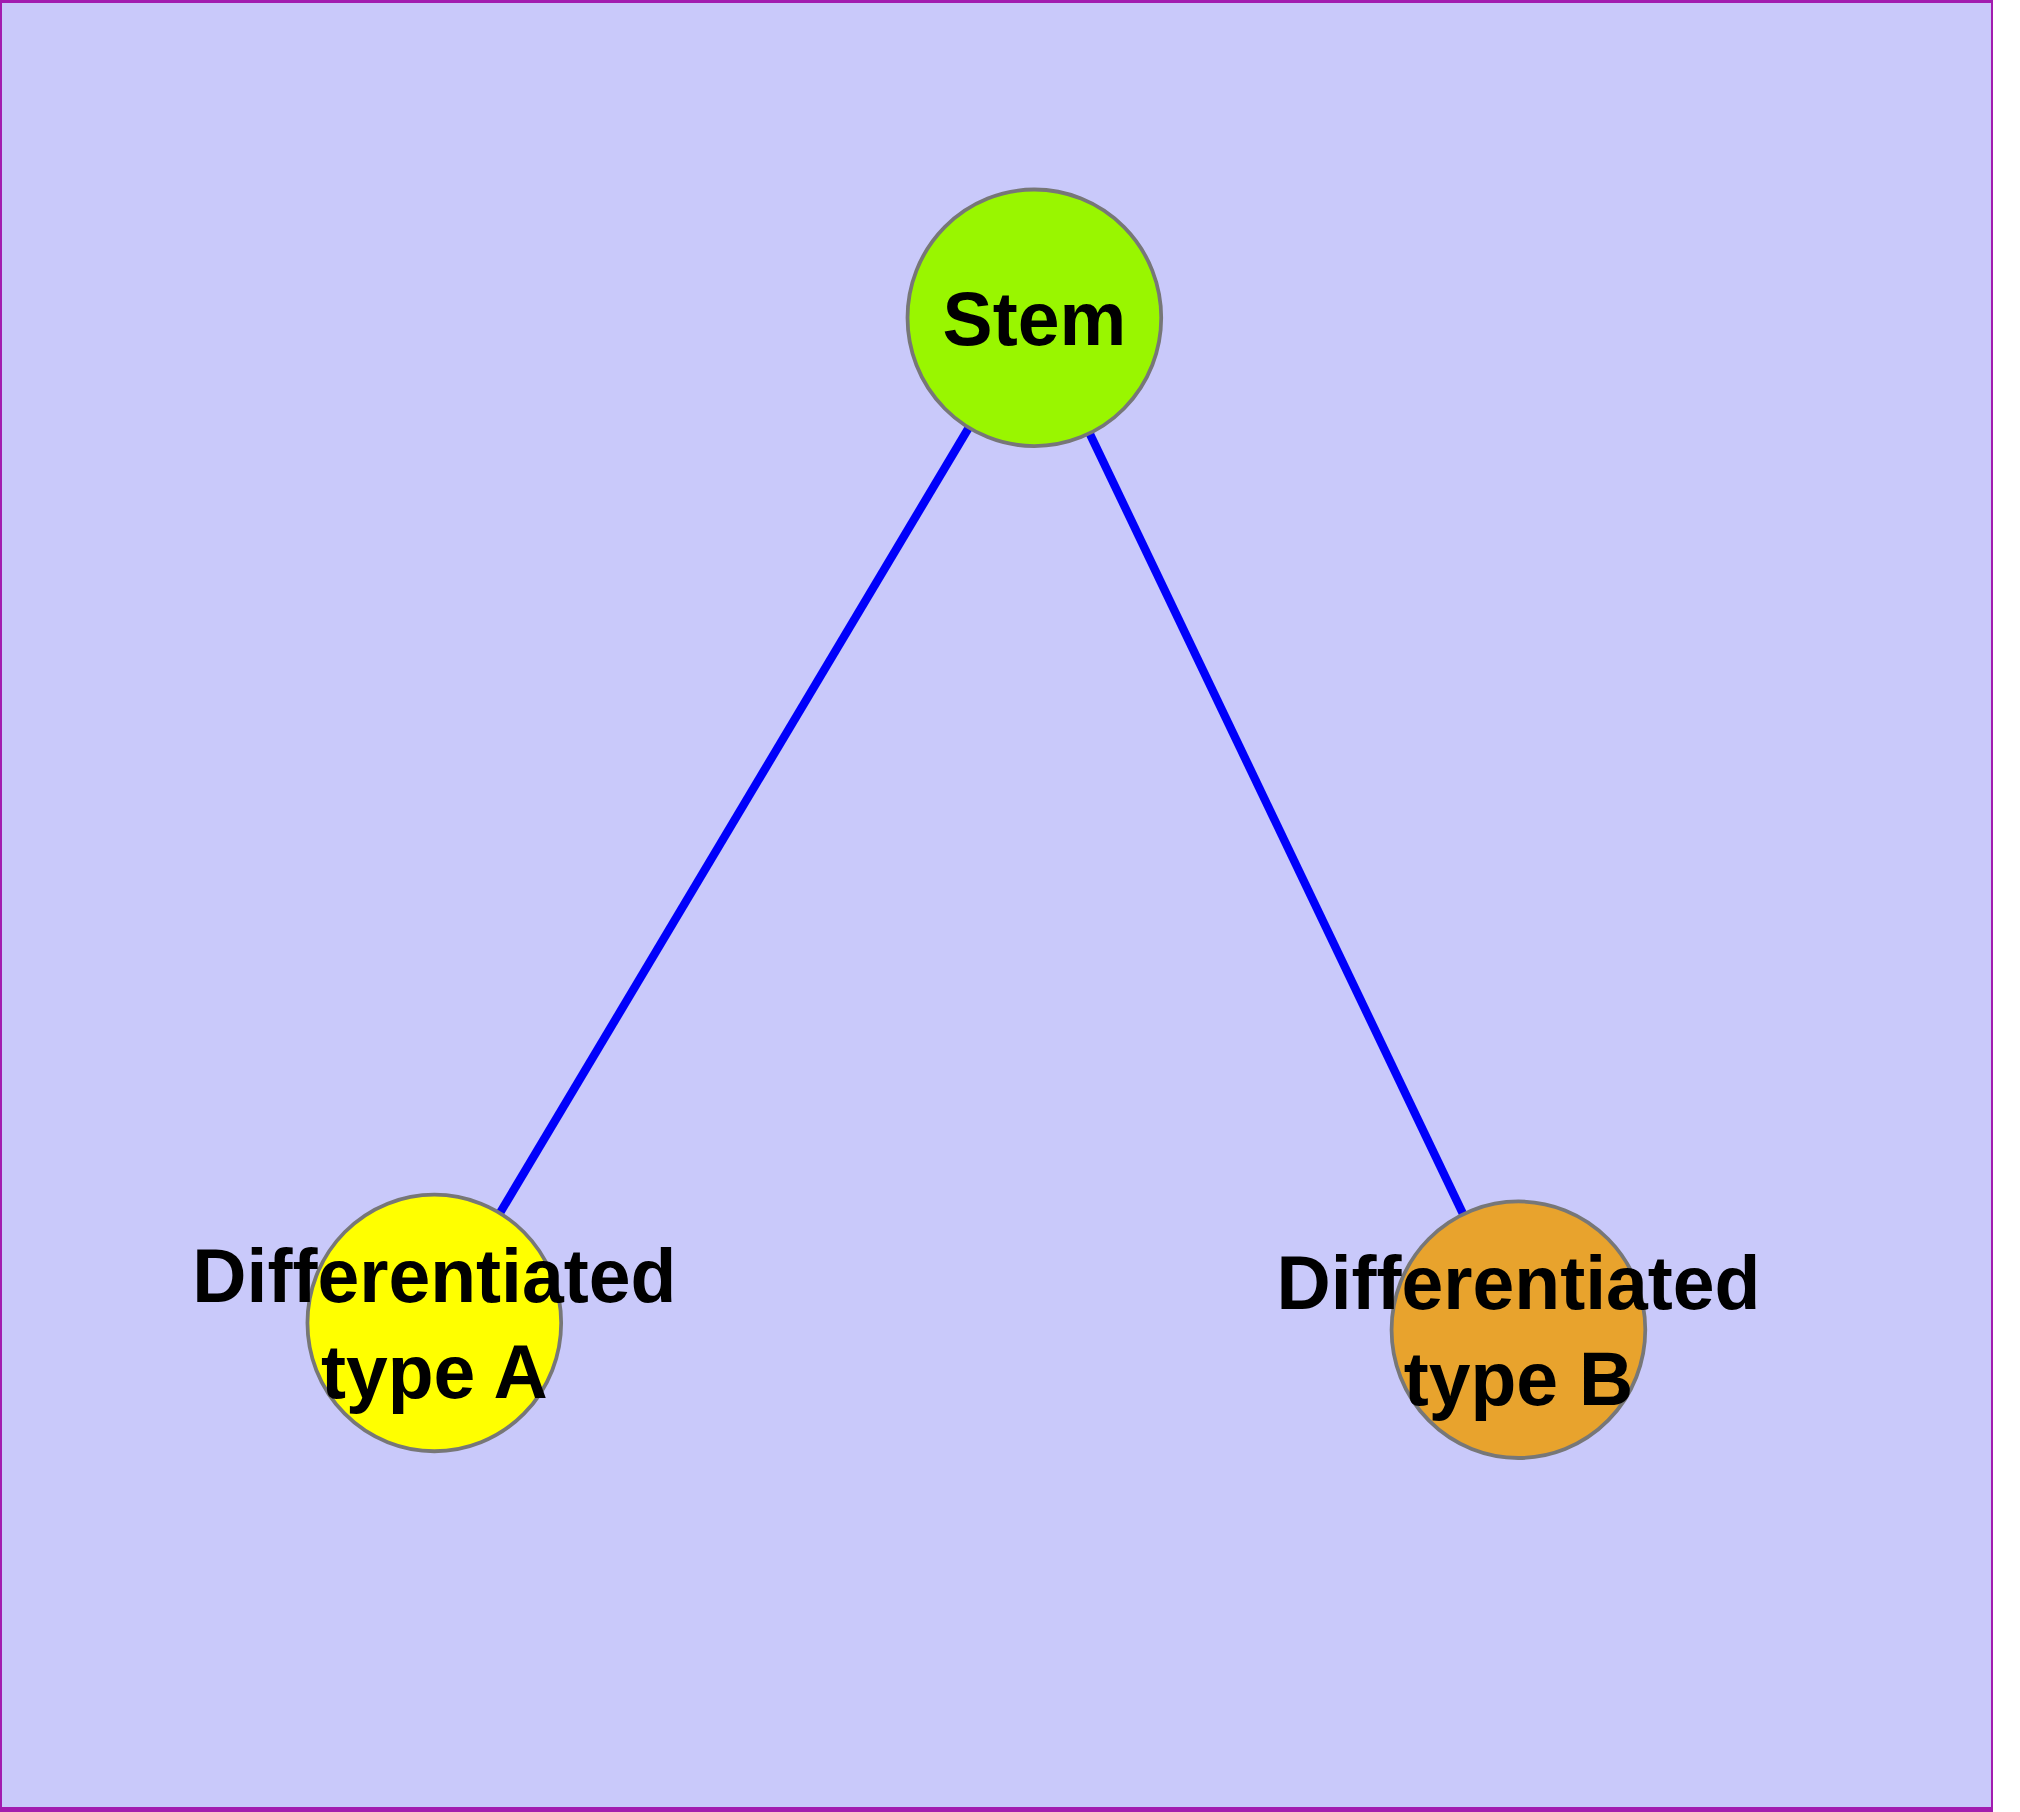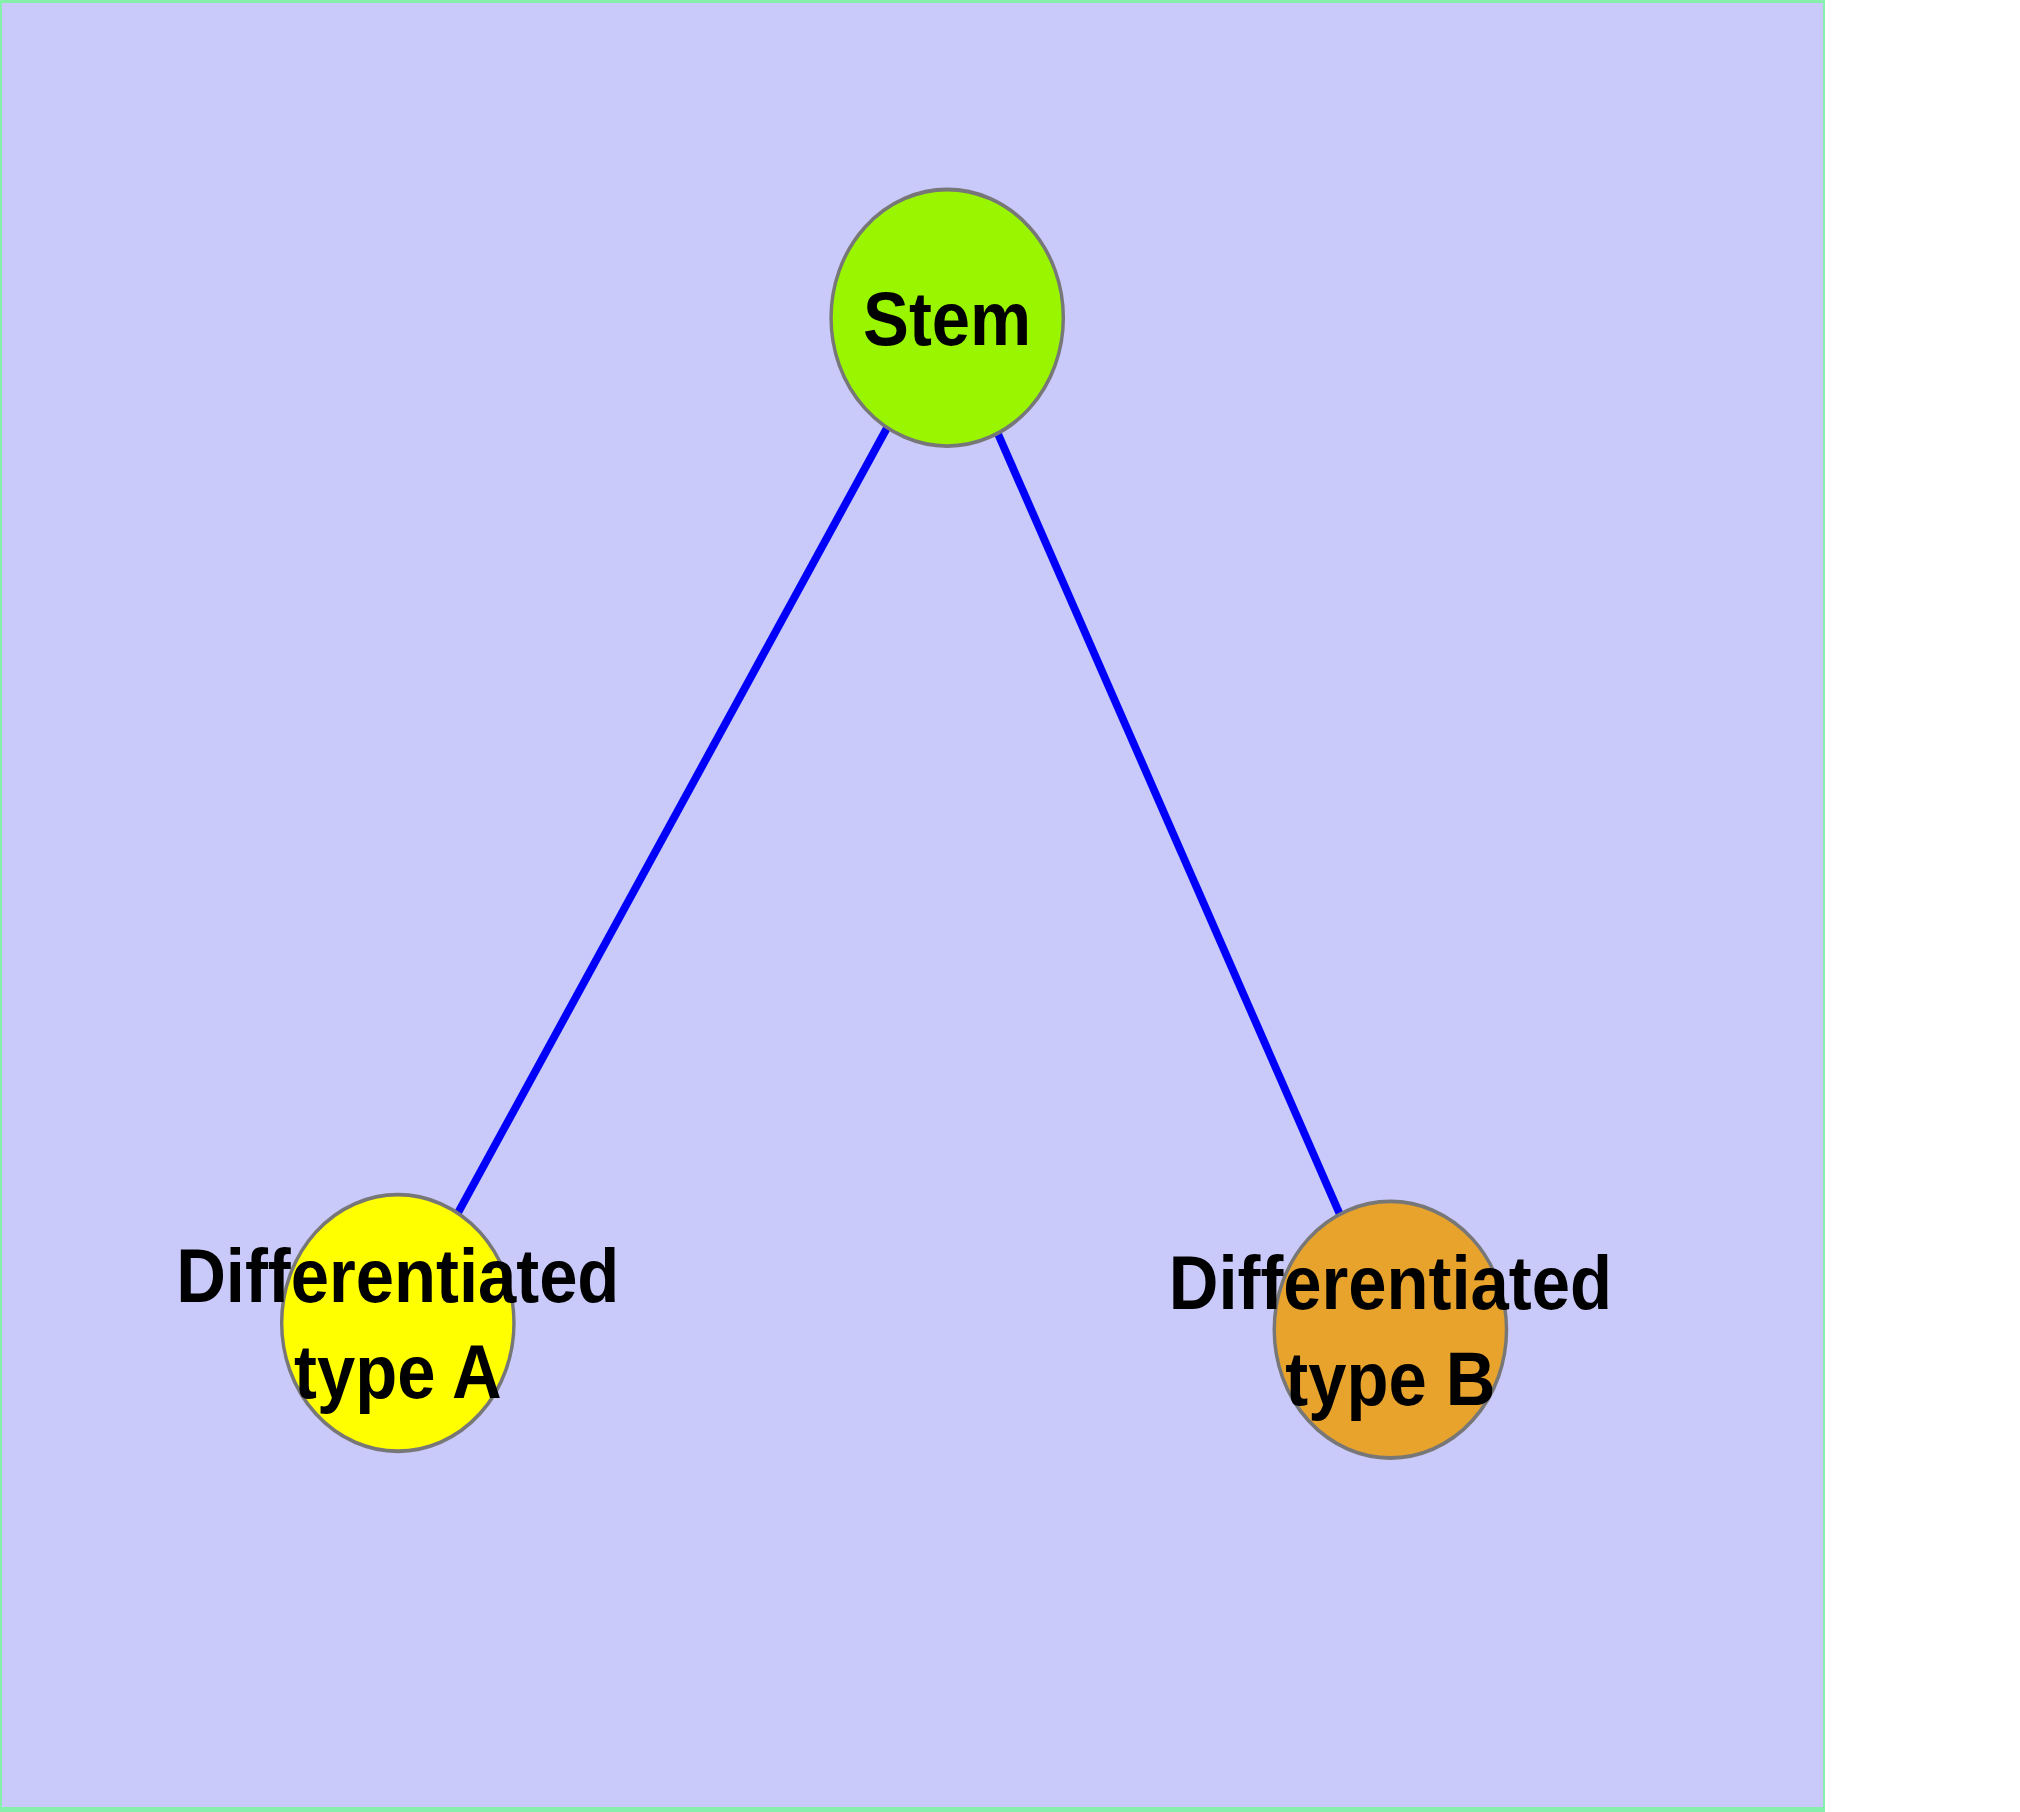--- a/index.html
+++ b/index.html
@@ -2,23 +2,23 @@
 <html style="font-size:13.6px"><head>
 <meta charset="utf-8">
 <style>
   html, body {
     margin: 0;
     padding: 0;
     background: #ffffff;
   }
   .frame {
     position: relative;
-    width: 1825px;
+    width: 1993px;
     height: 1812px;
-    background: #86efac;
+    background: #a21caf;
     box-sizing: border-box;
     padding: 2.5px 1.7px 5.1px 1.7px;
     font-family: "Liberation Sans", sans-serif;
   }
   .canvas {
     position: relative;
     width: 100%;
     height: 100%;
     overflow: hidden;
   }

